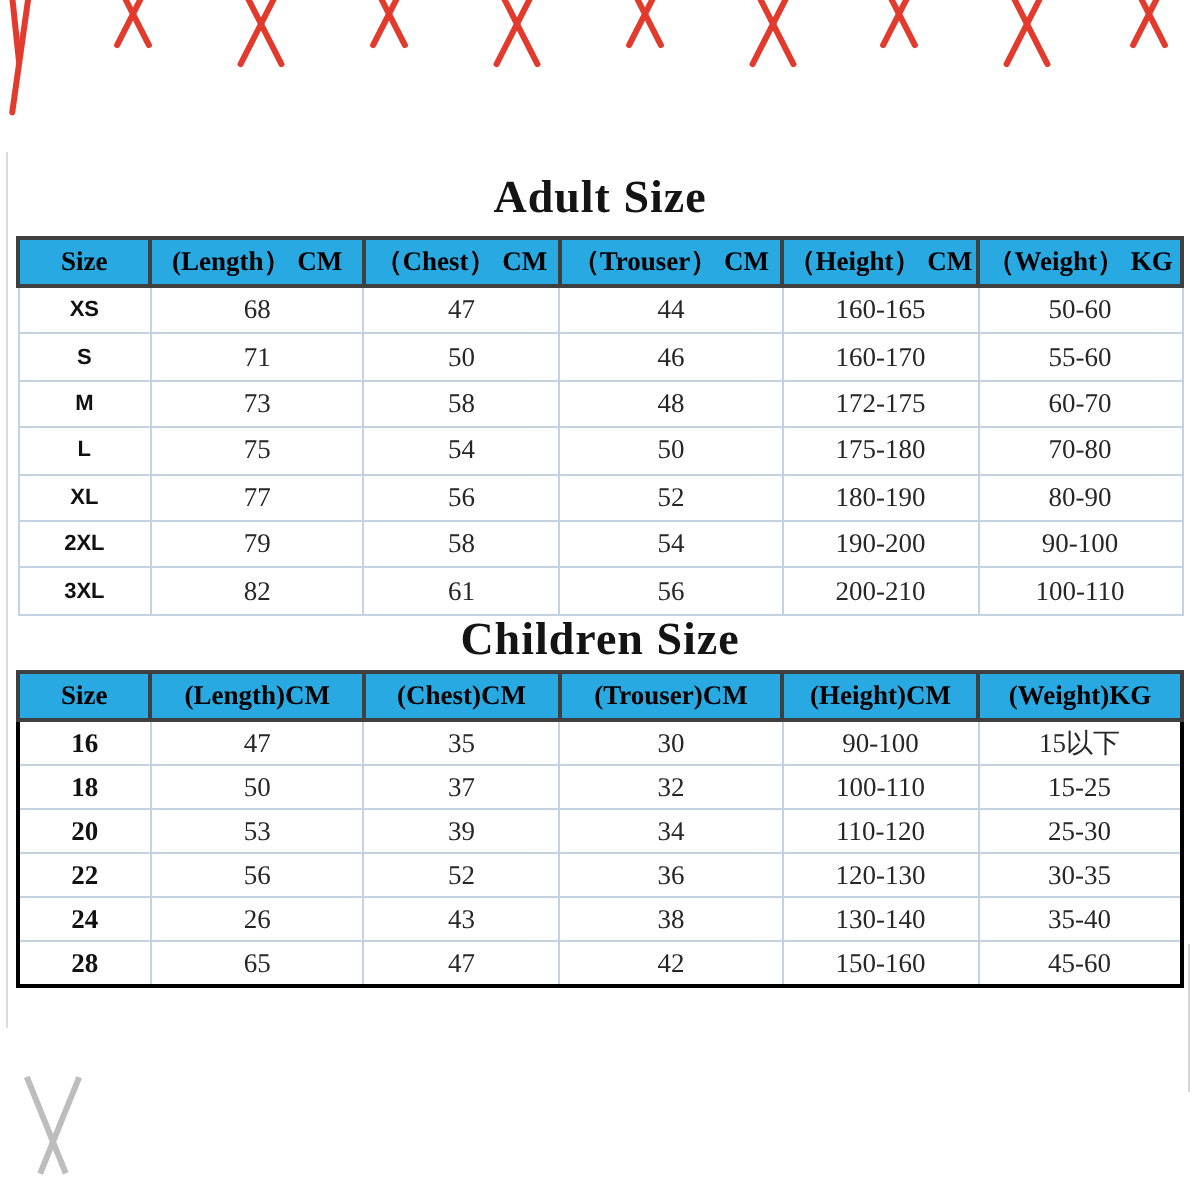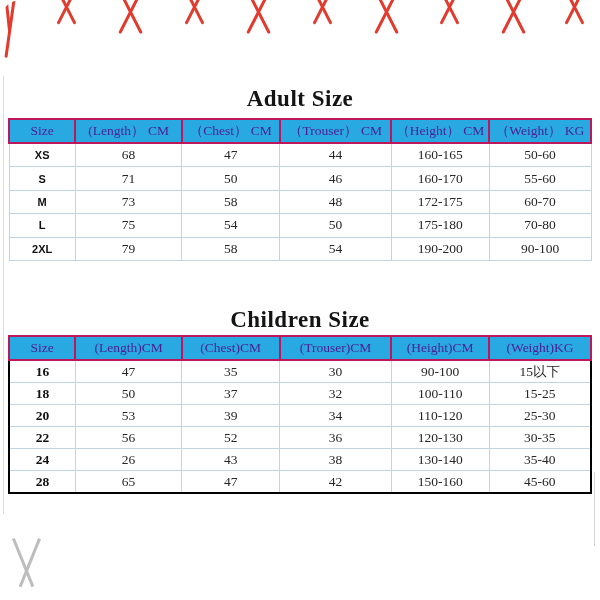--- a/index.html
+++ b/index.html
@@ -1,21 +1,21 @@
 <!DOCTYPE html>
 <html><head>
 <meta charset="utf-8">
 <style>
   html,body{margin:0;padding:0;}
   body{
     width:600px;height:600px;background:#ffffff;position:relative;
     font-family:"Liberation Serif", serif;
     overflow:hidden;
   }
-  .canvas{position:absolute;left:0;top:0;width:600px;height:600px;overflow:hidden;border-radius:21px;}
+  .canvas{position:absolute;left:0;top:0;width:600px;height:600px;overflow:hidden;}
 
   
   .top-marks{position:absolute;left:0;top:0;width:600px;height:60px;overflow:hidden;pointer-events:none;}
   .rmark{position:absolute;top:-12px;width:22px;height:48px;}
   .rmark::before,.rmark::after{
     content:"";position:absolute;left:9px;top:0;width:3px;height:100%;
     background:#e23b2e;border-radius:2px;
   }
   .rmark::before{transform:rotate(27deg);}
   .rmark::after{transform:rotate(-27deg);}
@@ -47,23 +47,23 @@
 
   
   table.size-table{
     position:absolute;left:8px;width:584px;
     border-collapse:collapse;table-layout:fixed;
   }
   #adult-table{top:118px;border:1px solid #4a4a4a;}
   #children-table{top:335px;border:2px solid #000;}
 
   .size-table th{
-    background:#29a9e1;border:2px solid #be185d;
-    font-family:"Liberation Serif", serif;font-weight:normal;
-    font-size:13.5px;color:#4c1d95;text-align:center;
+    background:#29a9e1;border:2px solid #404040;
+    font-family:"Liberation Serif", serif;font-weight:bold;
+    font-size:13.5px;color:#000000;text-align:center;
     height:20px;padding:1px 0;overflow:hidden;white-space:nowrap;
   }
   .size-table td{
     border:1px solid #c3d4e0;text-align:center;vertical-align:middle;
     font-family:"Liberation Serif", serif;font-size:13.5px;color:#262626;
     padding:0;overflow:hidden;white-space:nowrap;
   }
   #adult-table td{height:22.4px;}
   #children-table td{height:21px;}
 
@@ -151,26 +151,42 @@
         </tr>
         <tr>
           <td class="size-col">L</td>
           <td>75</td>
           <td>54</td>
           <td>50</td>
           <td>175-180</td>
           <td>70-80</td>
         </tr>
         <tr>
+          <td class="size-col">XL</td>
+          <td>77</td>
+          <td>56</td>
+          <td>52</td>
+          <td>180-190</td>
+          <td>80-90</td>
+        </tr>
+        <tr>
           <td class="size-col">2XL</td>
           <td>79</td>
           <td>58</td>
           <td>54</td>
           <td>190-200</td>
           <td>90-100</td>
+        </tr>
+        <tr>
+          <td class="size-col">3XL</td>
+          <td>82</td>
+          <td>61</td>
+          <td>56</td>
+          <td>200-210</td>
+          <td>100-110</td>
         </tr>
       </tbody>
   </table>
 
   <h1 class="section-title" id="children-title">Children Size</h1>
 
   <table class="size-table" id="children-table">
     <colgroup>
       <col class="c-size">
         <col class="c-length">

